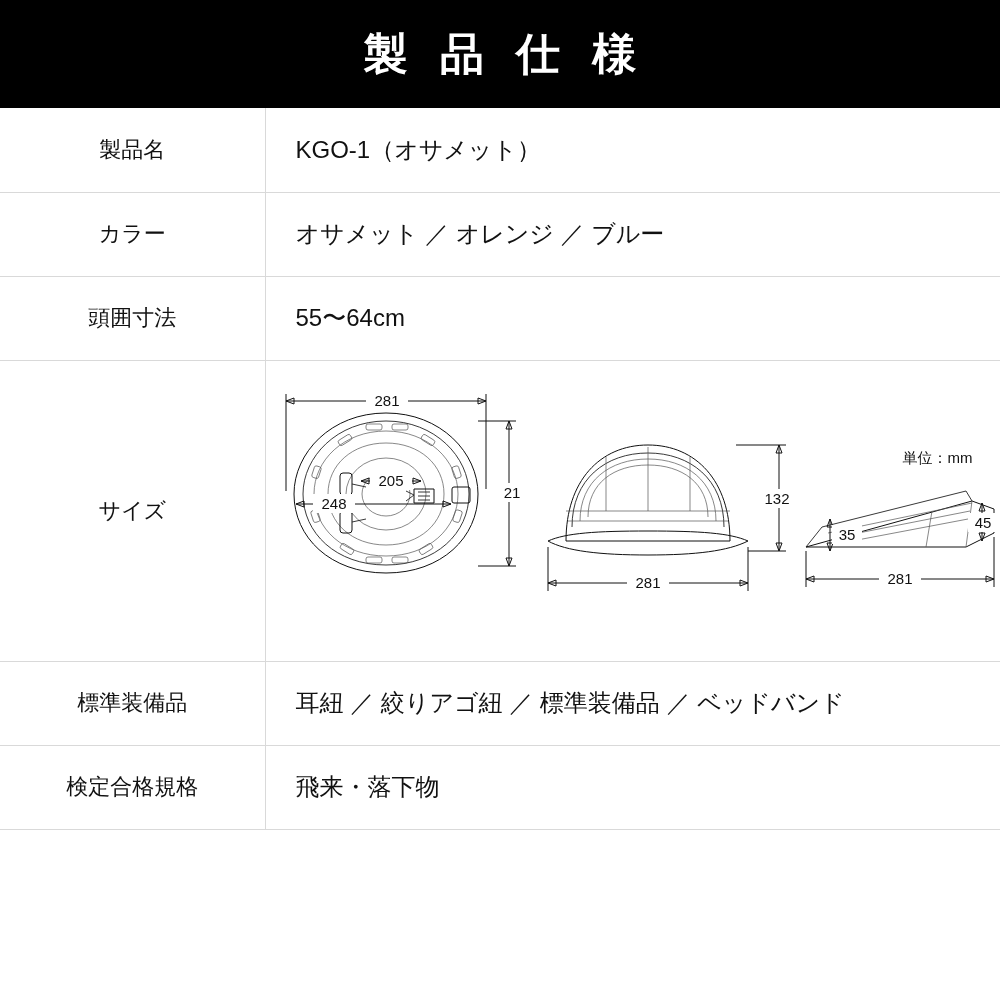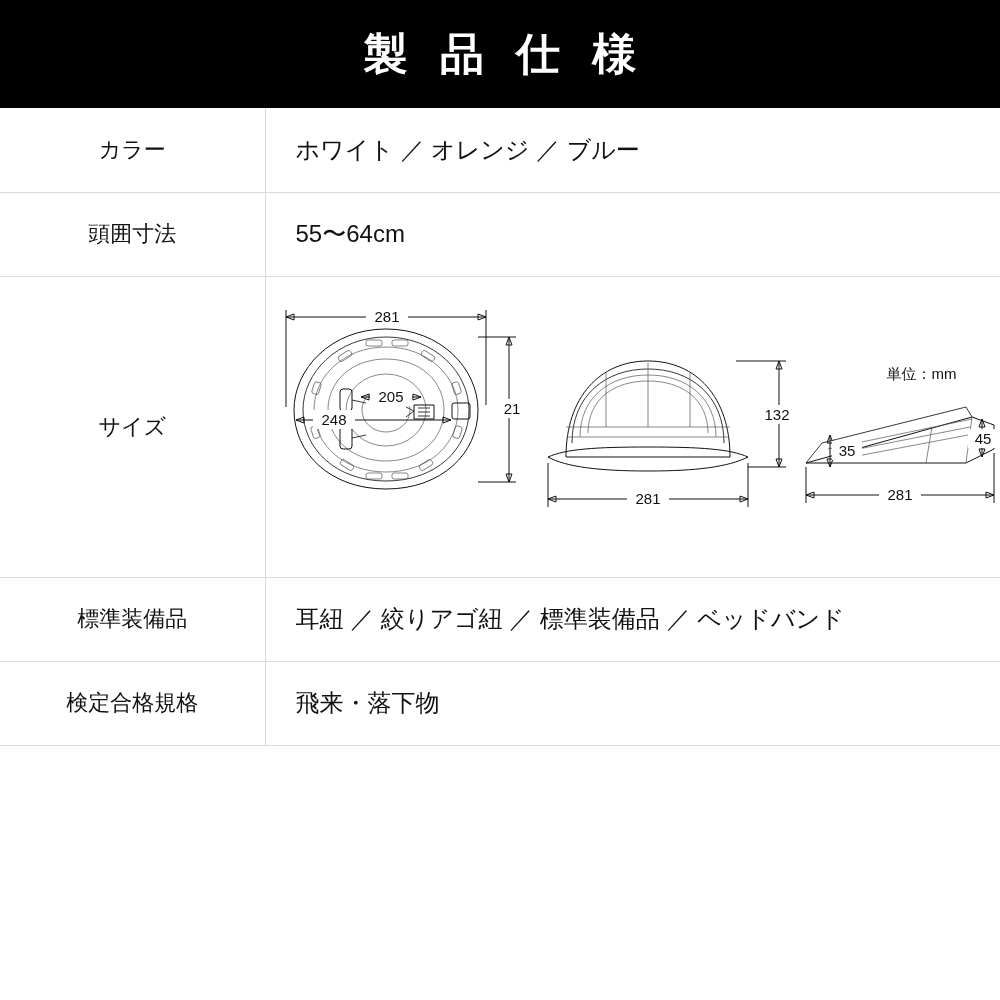--- a/index.html
+++ b/index.html
@@ -67,21 +67,21 @@
   .row-size td { padding-left: 0; }
 
   
   .drawing {
     position: relative;
     width: 735px;
     height: 300px;
   }
   .unit-label {
     position: absolute;
-    right: 44px;
+    right: 28px;
     top: 88px;
     font-size: 15px;
     color: #111;
   }
   svg { display: block; }
   .ln { stroke: #111; stroke-width: 1; fill: none; }
   .ln-thin { stroke: #222; stroke-width: 0.9; fill: none; }
   .ln-light { stroke: #555; stroke-width: 0.7; fill: none; }
   .dim { stroke: #111; stroke-width: 1; fill: none; }
   .dimtext {
@@ -94,23 +94,27 @@
 <body>
 
 <div class="page">
 
   <div class="header">
     <div class="header-title">製 品 仕 様</div>
   </div>
 
   <table class="spec-table">
     <tbody>
+      <tr class="row-name">
+        <th>製品名</th>
+        <td>KGO-1（オサメット）</td>
+      </tr>
       <tr class="row-color">
         <th>カラー</th>
-        <td>ホワイト ／ オレンジ ／ ブルー</td>
+        <td>オサメット ／ オレンジ ／ ブルー</td>
       </tr>
       <tr class="row-head">
         <th>頭囲寸法</th>
         <td>55〜64cm</td>
       </tr>
       <tr class="row-size">
         <th>サイズ</th>
         <td>
           <div class="drawing">
             <div class="unit-label">単位：mm</div>

